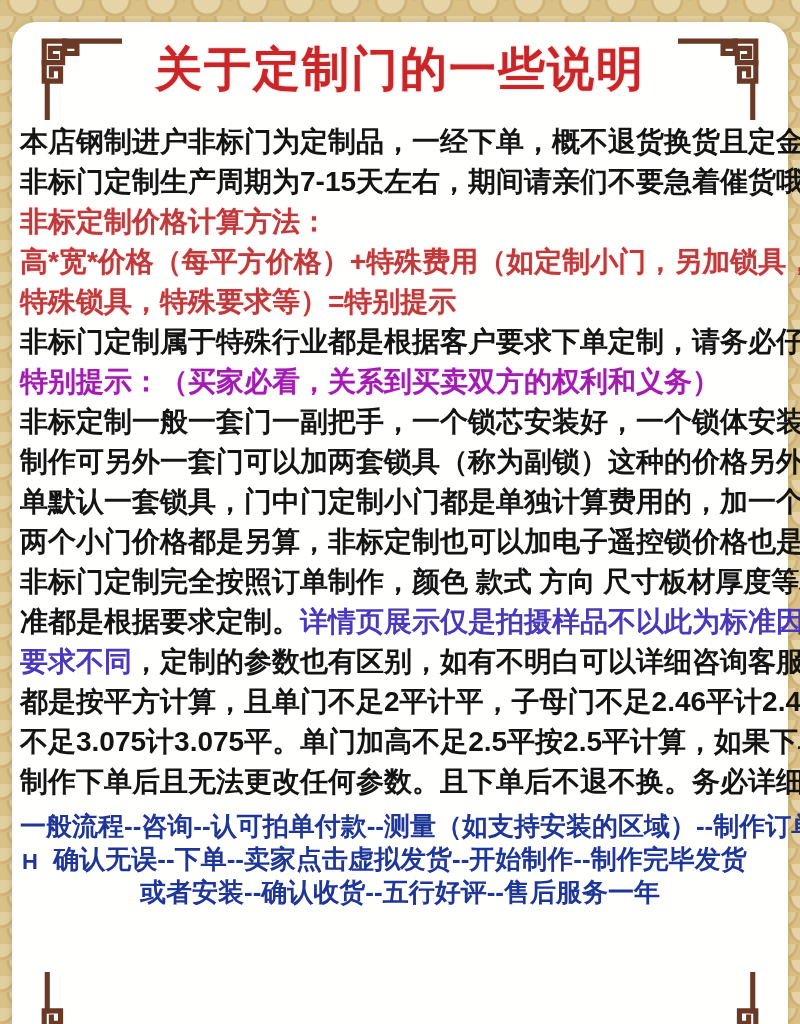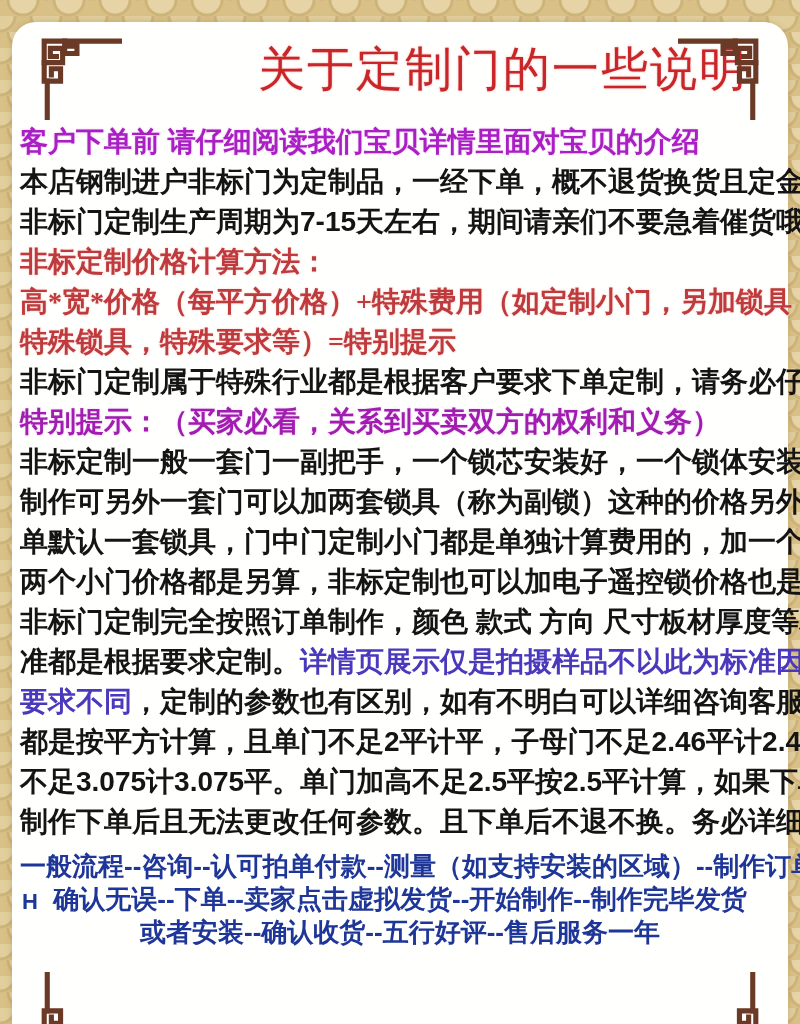--- a/index.html
+++ b/index.html
@@ -18,32 +18,32 @@
     background:#fffffd;border-radius:24px;
     box-shadow:0 0 6px rgba(120,95,40,.25);
   }
   .ornament{position:absolute;width:86px;height:86px;}
   .orn-tl{left:24px;top:12px;}
   .orn-tr{right:24px;top:12px;transform:scaleX(-1);}
   .orn-bl{left:24px;top:950px;transform:scaleY(-1);}
   .orn-br{right:24px;top:950px;transform:scale(-1,-1);}
   .ornament svg{width:100%;height:100%;}
   .title{
-    margin:16px 40px 0 40px;text-align:right;
-    font-size:47px;line-height:62px;font-weight:normal;letter-spacing:2px;
+    margin:16px 40px 0 40px;text-align:center;
+    font-size:47px;line-height:62px;font-weight:bold;letter-spacing:2px;
     color:#c9262a;text-shadow:0 0 2px rgba(230,90,90,.55);
   }
   .body-lines{margin-top:22px;padding:0 8px;}
   .line{
     font-size:28px;line-height:40px;font-weight:bold;white-space:nowrap;
     letter-spacing:0px;
   }
   .c-black{color:#141414;}
   .c-magenta{color:#aa1fc4;text-shadow:0 0 2px rgba(210,130,230,.6);}
-  .c-red{color:#bf3a3c;text-shadow:0 0 2px rgba(235,150,150,.6);font-family:Liberation Serif, serif;}
+  .c-red{color:#bf3a3c;text-shadow:0 0 2px rgba(235,150,150,.6);}
   .c-purple{color:#a21caf;text-shadow:0 0 2px rgba(200,140,240,.55);}
   .c-blue{color:#4a39bd;}
   .flow-lines{margin-top:8px;padding:0 8px;}
   .flow-line{
     position:relative;font-size:26px;line-height:33px;font-weight:bold;
     color:#1f3699;white-space:nowrap;
   }
   .flow-left{text-align:left;}
   .flow-center{text-align:center;}
   .stray{
@@ -85,21 +85,20 @@
         <path d="M82 7 H28 V19 H40 V12 H33"></path>
         <path d="M28 7 H8 V28 H26 V14 H14 V22 H20"></path>
         <path d="M8 28 V46 H24 V34 H15 V40"></path>
         <path d="M11 46 V82"></path>
       </svg>
     </div>
 
     <div class="title">关于定制门的一些说明</div>
 
     <div class="body-lines" id="bodyLines">
-        <div class="line"><span class="c-magenta">客户下单前 请仔细阅读我们宝贝详情里面对宝贝的介绍</span></div>
         <div class="line"><span class="c-black">本店钢制进户非标门为定制品，一经下单，概不退货换货且定金不退，钢制</span></div>
         <div class="line"><span class="c-black">非标门定制生产周期为7-15天左右，期间请亲们不要急着催货哦！不锈钢门</span></div>
         <div class="line"><span class="c-red">非标定制价格计算方法：</span></div>
         <div class="line"><span class="c-red">高*宽*价格（每平方价格）+特殊费用（如定制小门，另加锁具，更换</span></div>
         <div class="line"><span class="c-red">特殊锁具，特殊要求等）=特别提示</span></div>
         <div class="line"><span class="c-black">非标门定制属于特殊行业都是根据客户要求下单定制，请务必仔细核对订单</span></div>
         <div class="line"><span class="c-purple">特别提示：（买家必看，关系到买卖双方的权利和义务）</span></div>
         <div class="line"><span class="c-black">非标定制一般一套门一副把手，一个锁芯安装好，一个锁体安装好,如需特殊</span></div>
         <div class="line"><span class="c-black">制作可另外一套门可以加两套锁具（称为副锁）这种的价格另外算，直接拍</span></div>
         <div class="line"><span class="c-black">单默认一套锁具，门中门定制小门都是单独计算费用的，加一个小门或者</span></div>

